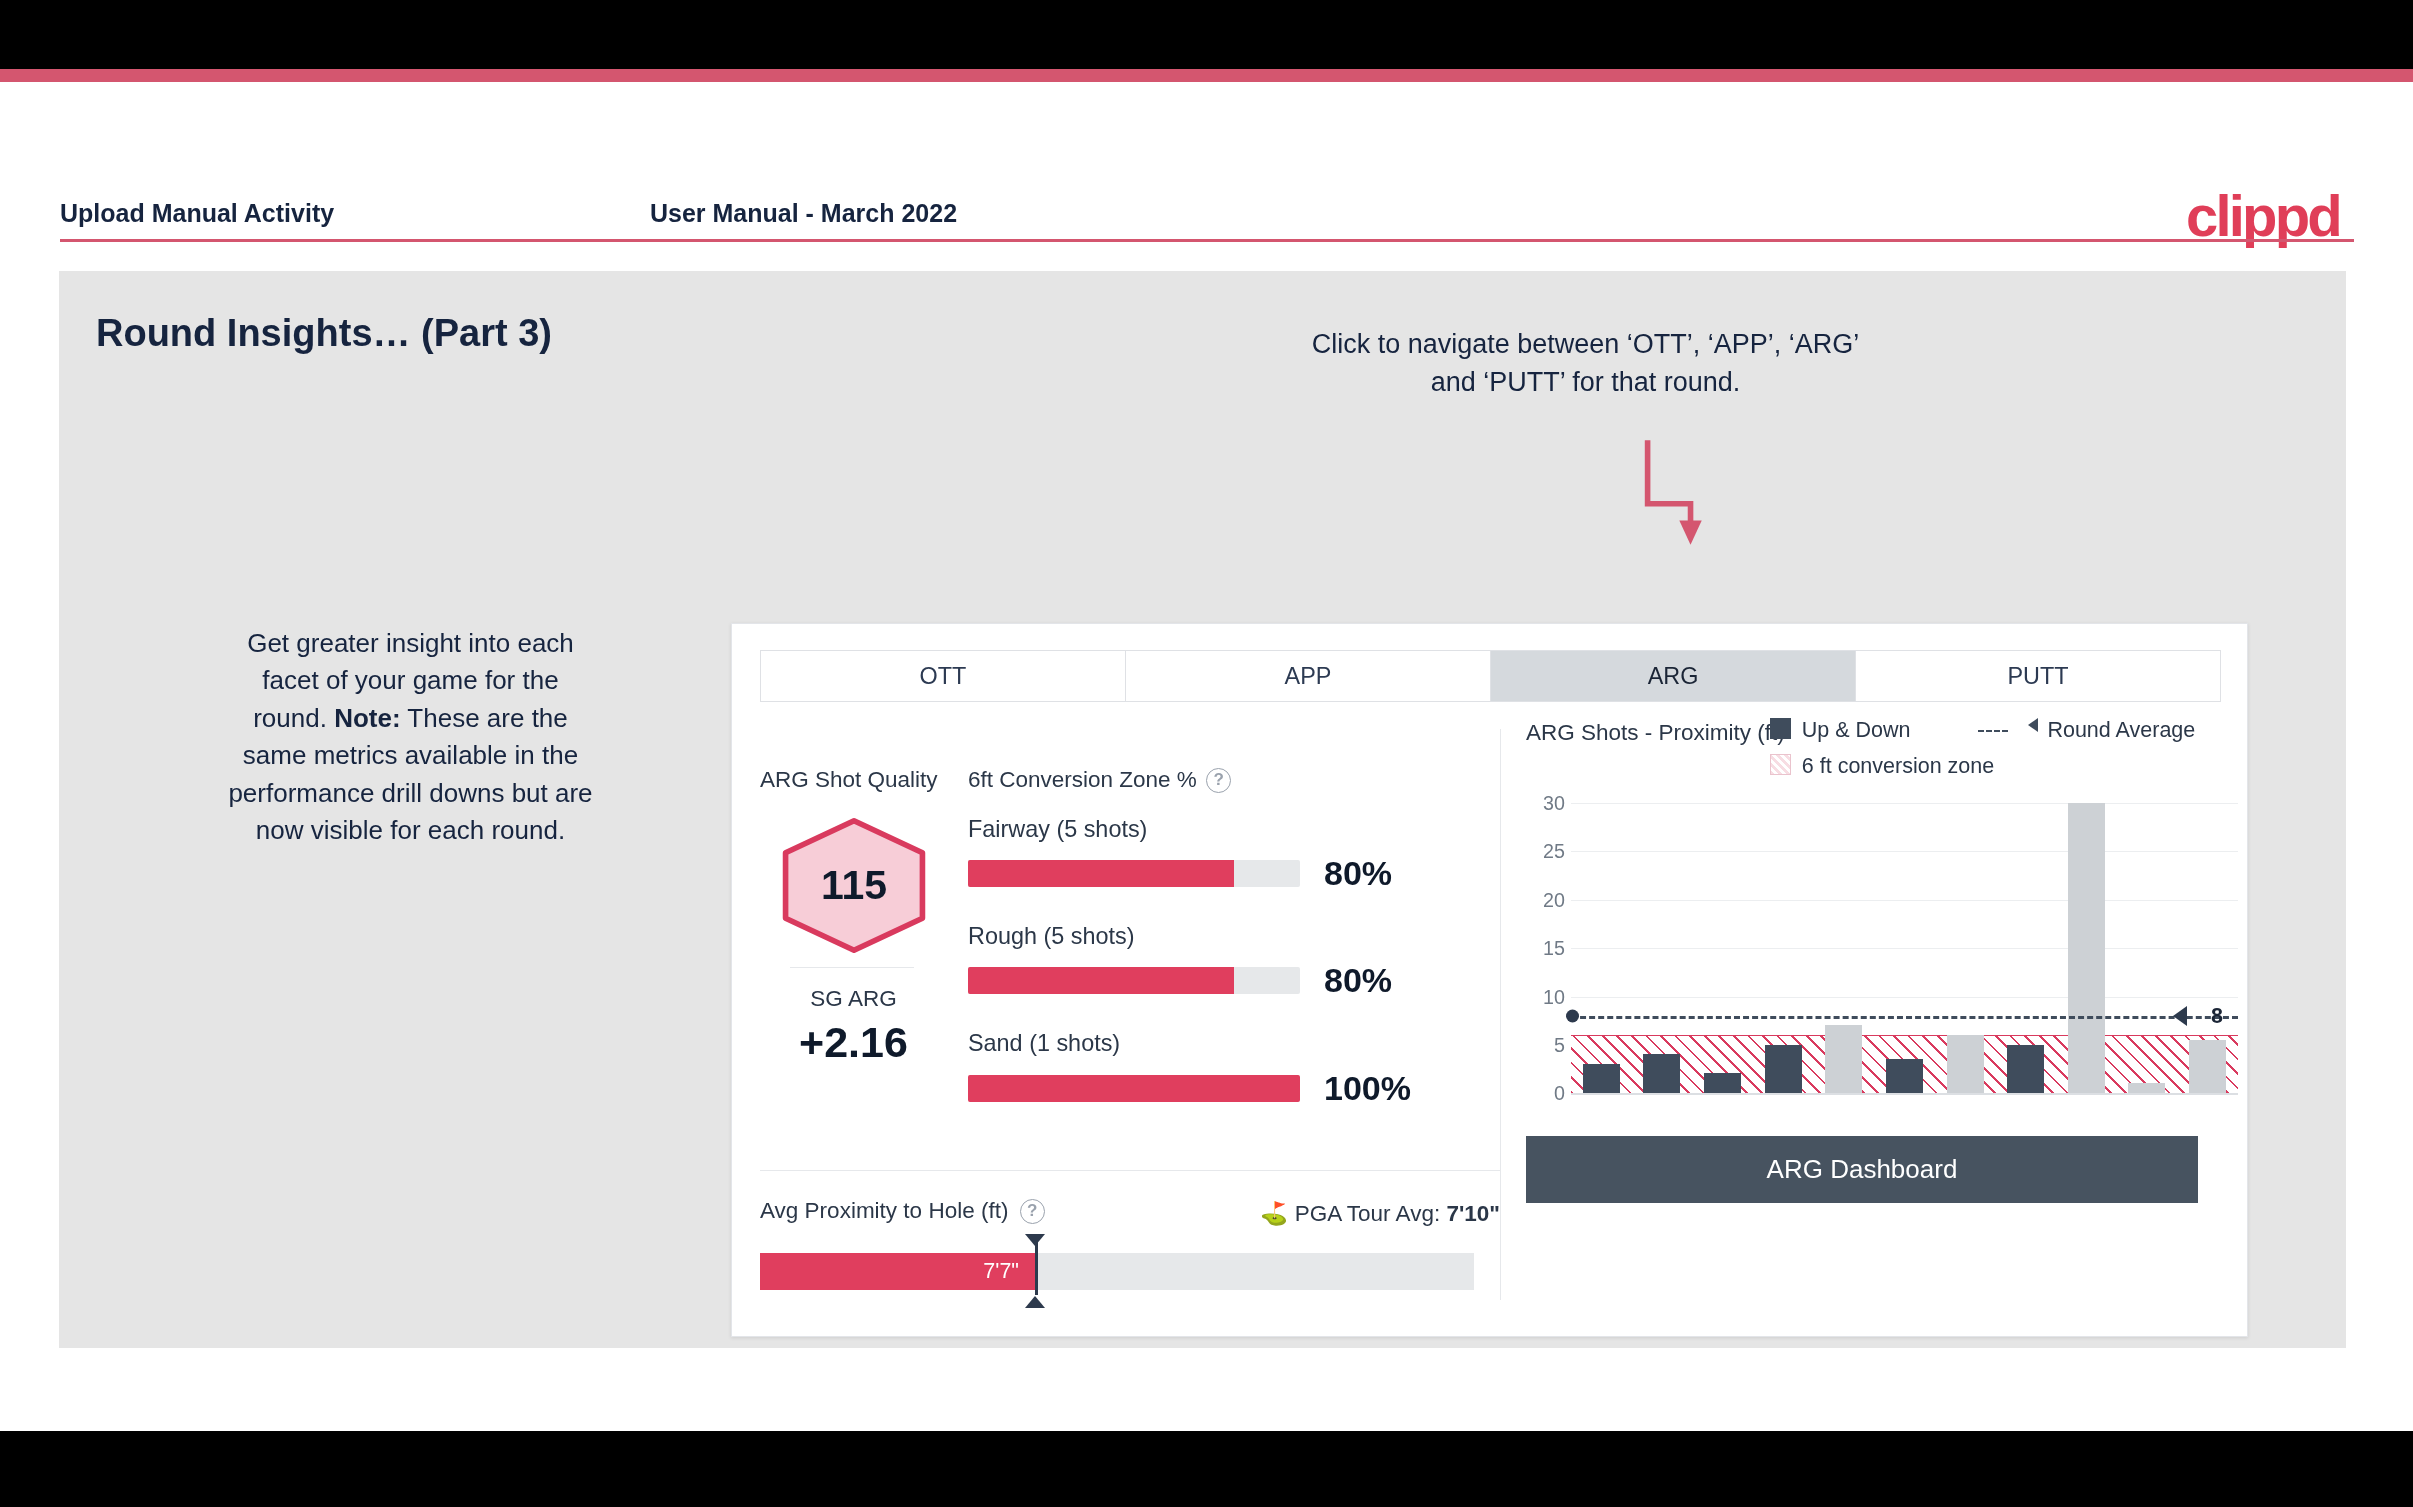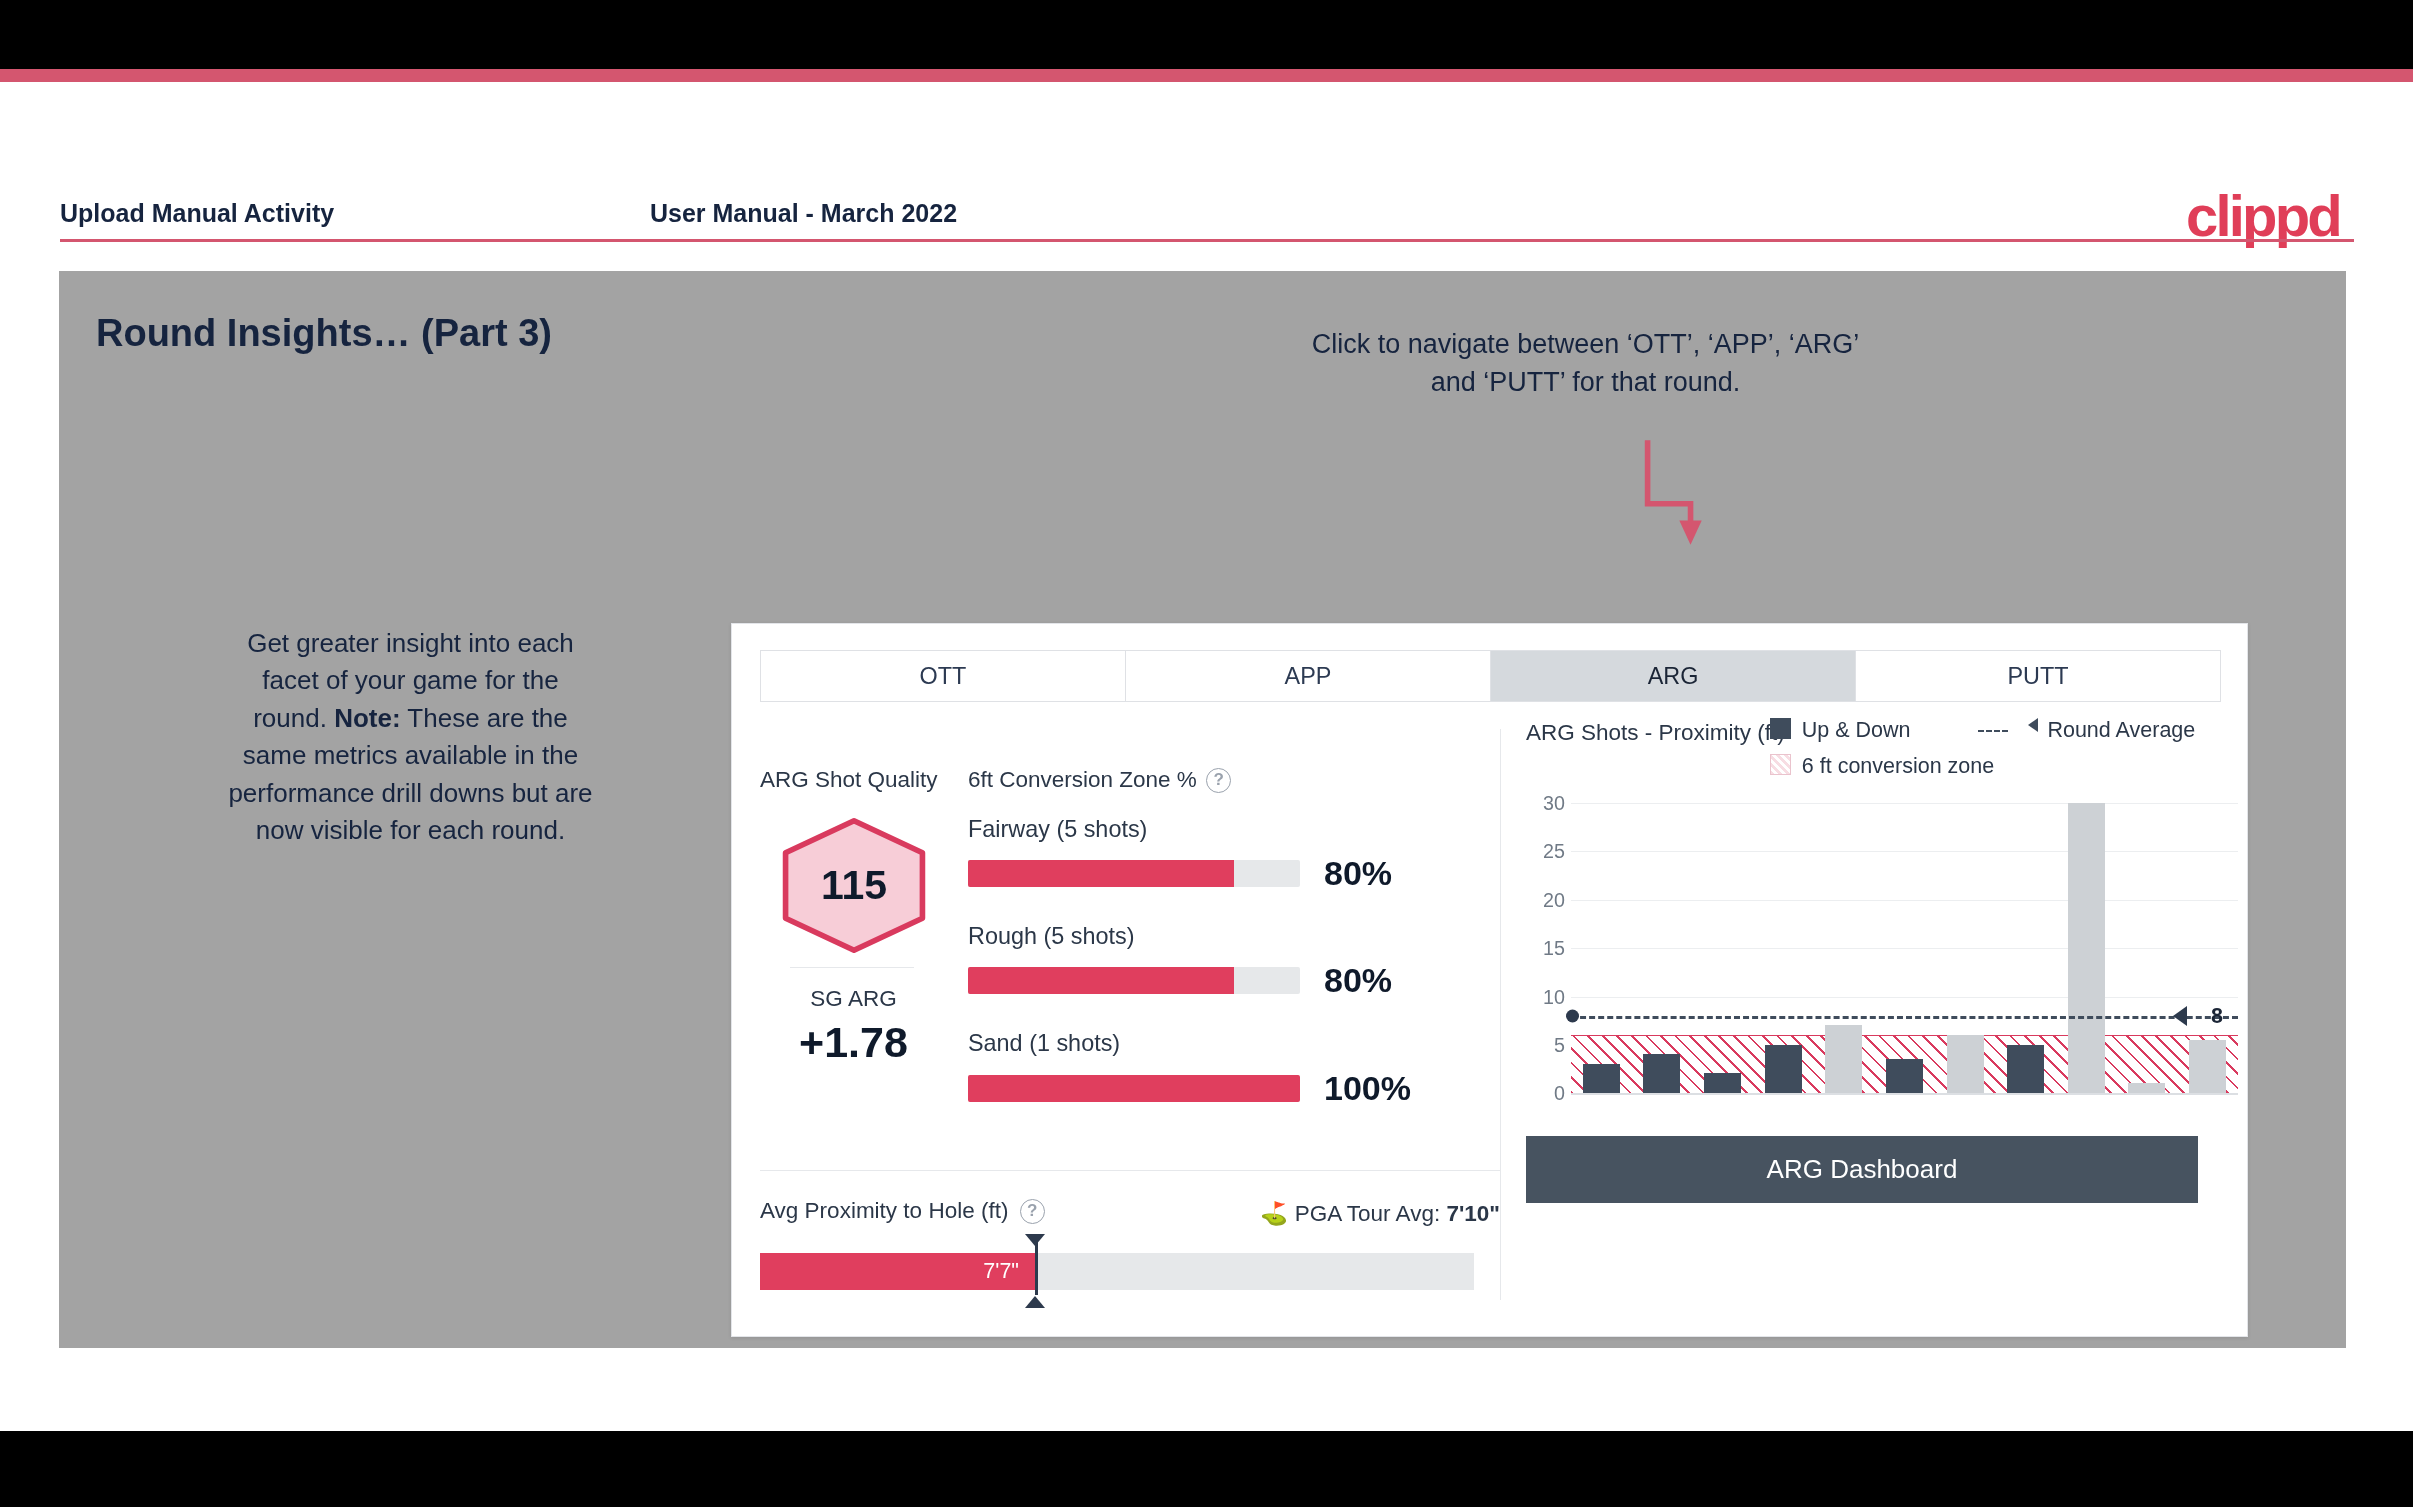--- a/index.html
+++ b/index.html
@@ -38,21 +38,21 @@
     color:#e03e58; line-height:1;
   }
   #hdr-rule {
     position:absolute; left:60px; top:157px; width:2294px; height:2.8px;
     background:#d4566f;
   }
 
   
   #body-panel {
     position:absolute; left:59px; top:189px; width:2287px; height:1077px;
-    background:#a3a3a3;
+    background:#e5e5e5;
   }
 
   
   #title-block { position:absolute; left:37px; top:40px; }
   #title-main {
     font-size:38px; font-weight:bold; color:#16243f; line-height:1.18;
   }
   #title-sub {
     font-size:37px; color:#3c4a63; line-height:1.18; font-weight:400;
   }
@@ -275,21 +275,21 @@
         </div>
 
         <div id="hex-wrap">
           <svg width="150" height="139" viewBox="0 0 160 148">
             <polygon points="80,5 153,39 153,109 80,143 7,109 7,39" fill="#f7cdd7" stroke="#d93a5e" stroke-width="6" stroke-linejoin="round"></polygon>
           </svg>
           <div id="hex-value">115</div>
         </div>
         <div id="sq-divider"></div>
         <div id="sg-label">SG ARG</div>
-        <div id="sg-value">+1.78</div>
+        <div id="sg-value">+2.16</div>
 
         <div id="conv-list">
           <div class="conv-row">
             <div class="conv-name">Fairway (5 shots)</div>
             <div class="conv-line">
               <div class="conv-track">
                 <div class="conv-fill" style="width: 80%;"></div>
               </div>
               <div class="conv-pct">80%</div>
             </div>

